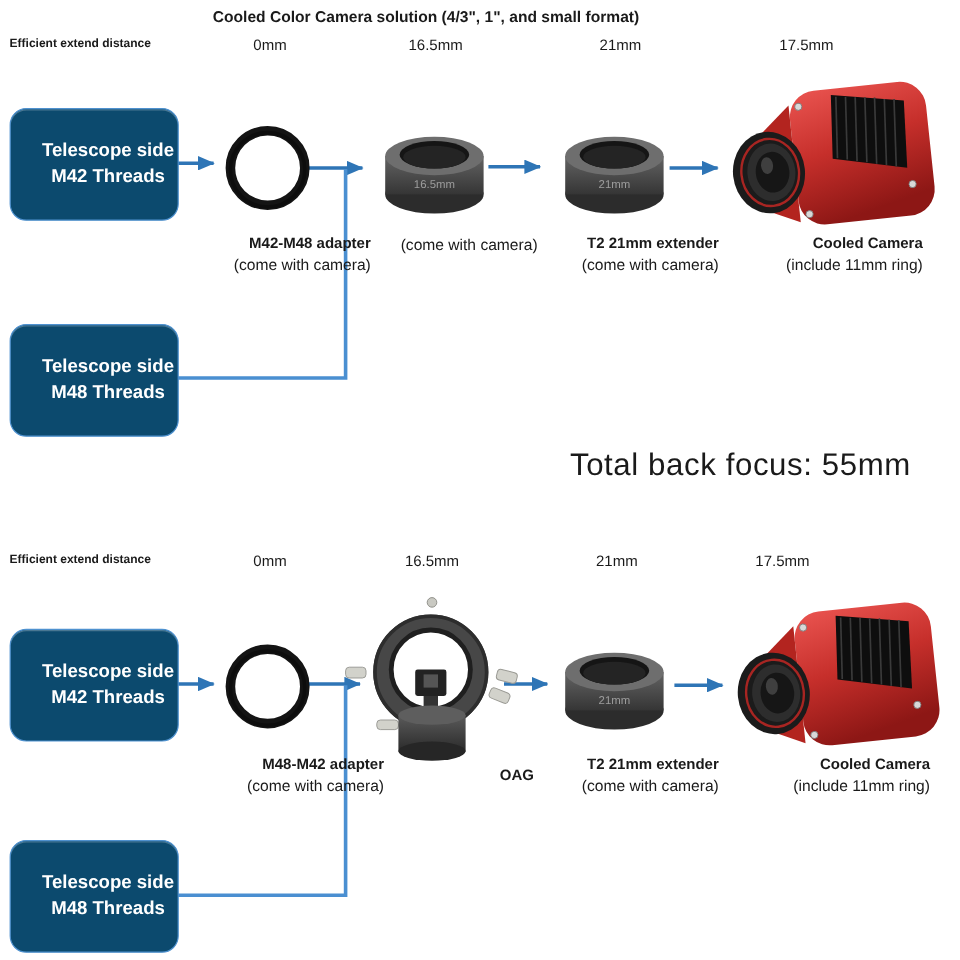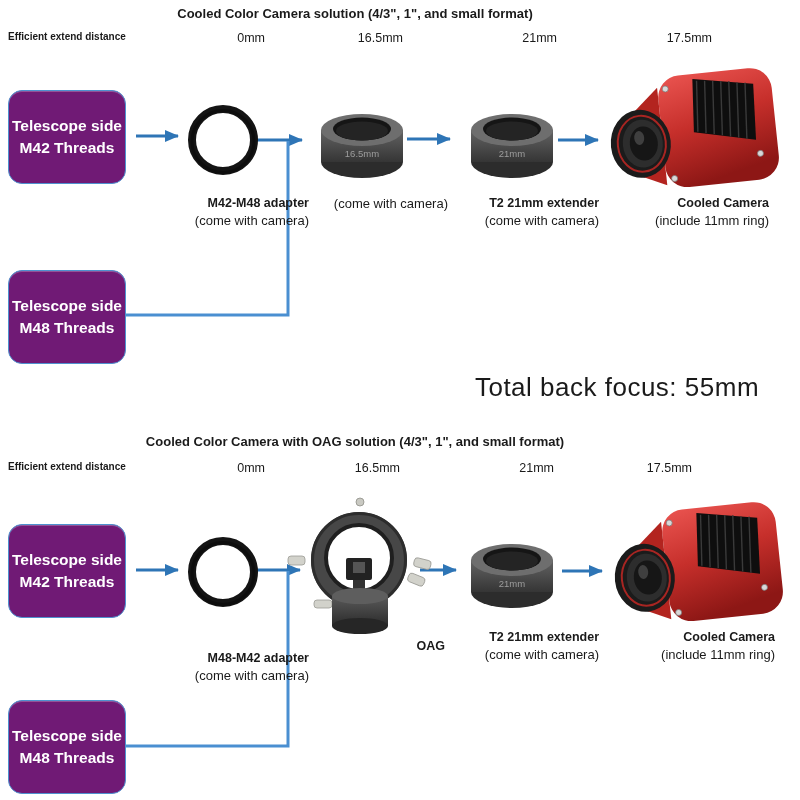--- a/index.html
+++ b/index.html
@@ -1,25 +1,25 @@
 <!DOCTYPE html>
 <html><head>
 <meta charset="utf-8">
 <style>
   html,body{margin:0;padding:0;background:#fff;}
   #canvas{position:relative;width:800px;height:800px;background:#ffffff;overflow:hidden;
           font-family:"Liberation Sans", sans-serif;color:#1a1a1a;}
   .abs{position:absolute;}
   .title{font-weight:bold;font-size:13px;text-align:center;width:710px;left:0;}
   .rowlabel{font-weight:bold;font-size:10px;}
-  .dist{font-size:12.5px;width:80px;text-align:right;}
-  .tbox{width:116px;height:92px;background:#701a75;border:1px solid #4e91cf;border-radius:14px;
+  .dist{font-size:12.5px;width:80px;text-align:center;}
+  .tbox{width:116px;height:92px;background:#0c4a6e;border:1px solid #4e91cf;border-radius:14px;
         display:flex;flex-direction:column;justify-content:center;
         color:#ffffff;font-size:15.5px;font-weight:600;line-height:1.45;text-align:center;
-        box-shadow:inset 0 1px 0 rgba(255,255,255,.25);}
+        box-shadow:inset 0 1px 0 rgba(255,255,255,.25);padding-left:23px;}
   .complabel{width:170px;text-align:right;line-height:1.35;}
   .complabel .name{font-weight:bold;font-size:12.5px;}
   .complabel .sub{font-size:13px;}
   .total{font-size:26px;width:300px;text-align:center;letter-spacing:.5px;margin-top:40px;}
   svg{display:block;}
   .overlay{pointer-events:none;}
 </style>
 </head>
 <body>
 
@@ -141,21 +141,20 @@
     <div class="sub">(include 11mm ring)</div>
   </div>
 
   <div class="abs tbox" style="left:8px;top:270px;">
     <span>Telescope side</span>
     <span>M48 Threads</span>
   </div>
 
   <div class="abs total" style="left:467px;top:332px;">Total back focus: 55mm</div>
 
-  <div class="abs title" style="top:434px;">Cooled Color Camera with OAG solution (4/3", 1", and small format)</div>
 
   <div class="abs rowlabel" style="left:8px;top:461px;">Efficient extend distance</div>
   <div class="abs dist" style="left:185px;top:461px;">0mm</div>
   <div class="abs dist" style="left:320px;top:461px;">16.5mm</div>
   <div class="abs dist" style="left:474px;top:461px;">21mm</div>
   <div class="abs dist" style="left:612px;top:461px;">17.5mm</div>
 
   <div class="abs tbox" style="left:8px;top:524px;">
     <span>Telescope side</span>
     <span>M42 Threads</span>
@@ -230,21 +229,21 @@
       <ellipse cx="35" cy="72" rx="24" ry="28" fill="none" stroke="#a82522" stroke-width="2"></ellipse>
       <ellipse cx="36" cy="72" rx="20" ry="24" fill="#2d2d2d"></ellipse>
       <ellipse cx="37" cy="72" rx="14" ry="17" fill="#161616"></ellipse>
       <ellipse cx="33" cy="66" rx="5" ry="7" fill="#3f3f3f"></ellipse>
       <circle cx="64" cy="20" r="3" fill="#d8d8d8" stroke="#777" stroke-width="0.7"></circle>
       <circle cx="64" cy="110" r="3" fill="#d8d8d8" stroke="#777" stroke-width="0.7"></circle>
       <circle cx="152" cy="94" r="3" fill="#d8d8d8" stroke="#777" stroke-width="0.7"></circle>
     </g>
   </svg>
 
-  <div class="abs complabel" style="left:139px;top:629px;margin-top:21px;">
+  <div class="abs complabel" style="left:150px;top:629px;">
     <div class="name">M48-M42 adapter</div>
     <div class="sub">(come with camera)</div>
   </div>
   <div class="abs complabel" style="left:275px;top:638px;">
     <div class="name">OAG</div>
     <div class="sub"></div>
   </div>
   <div class="abs complabel" style="left:429px;top:629px;">
     <div class="name">T2 21mm extender</div>
     <div class="sub">(come with camera)</div>

